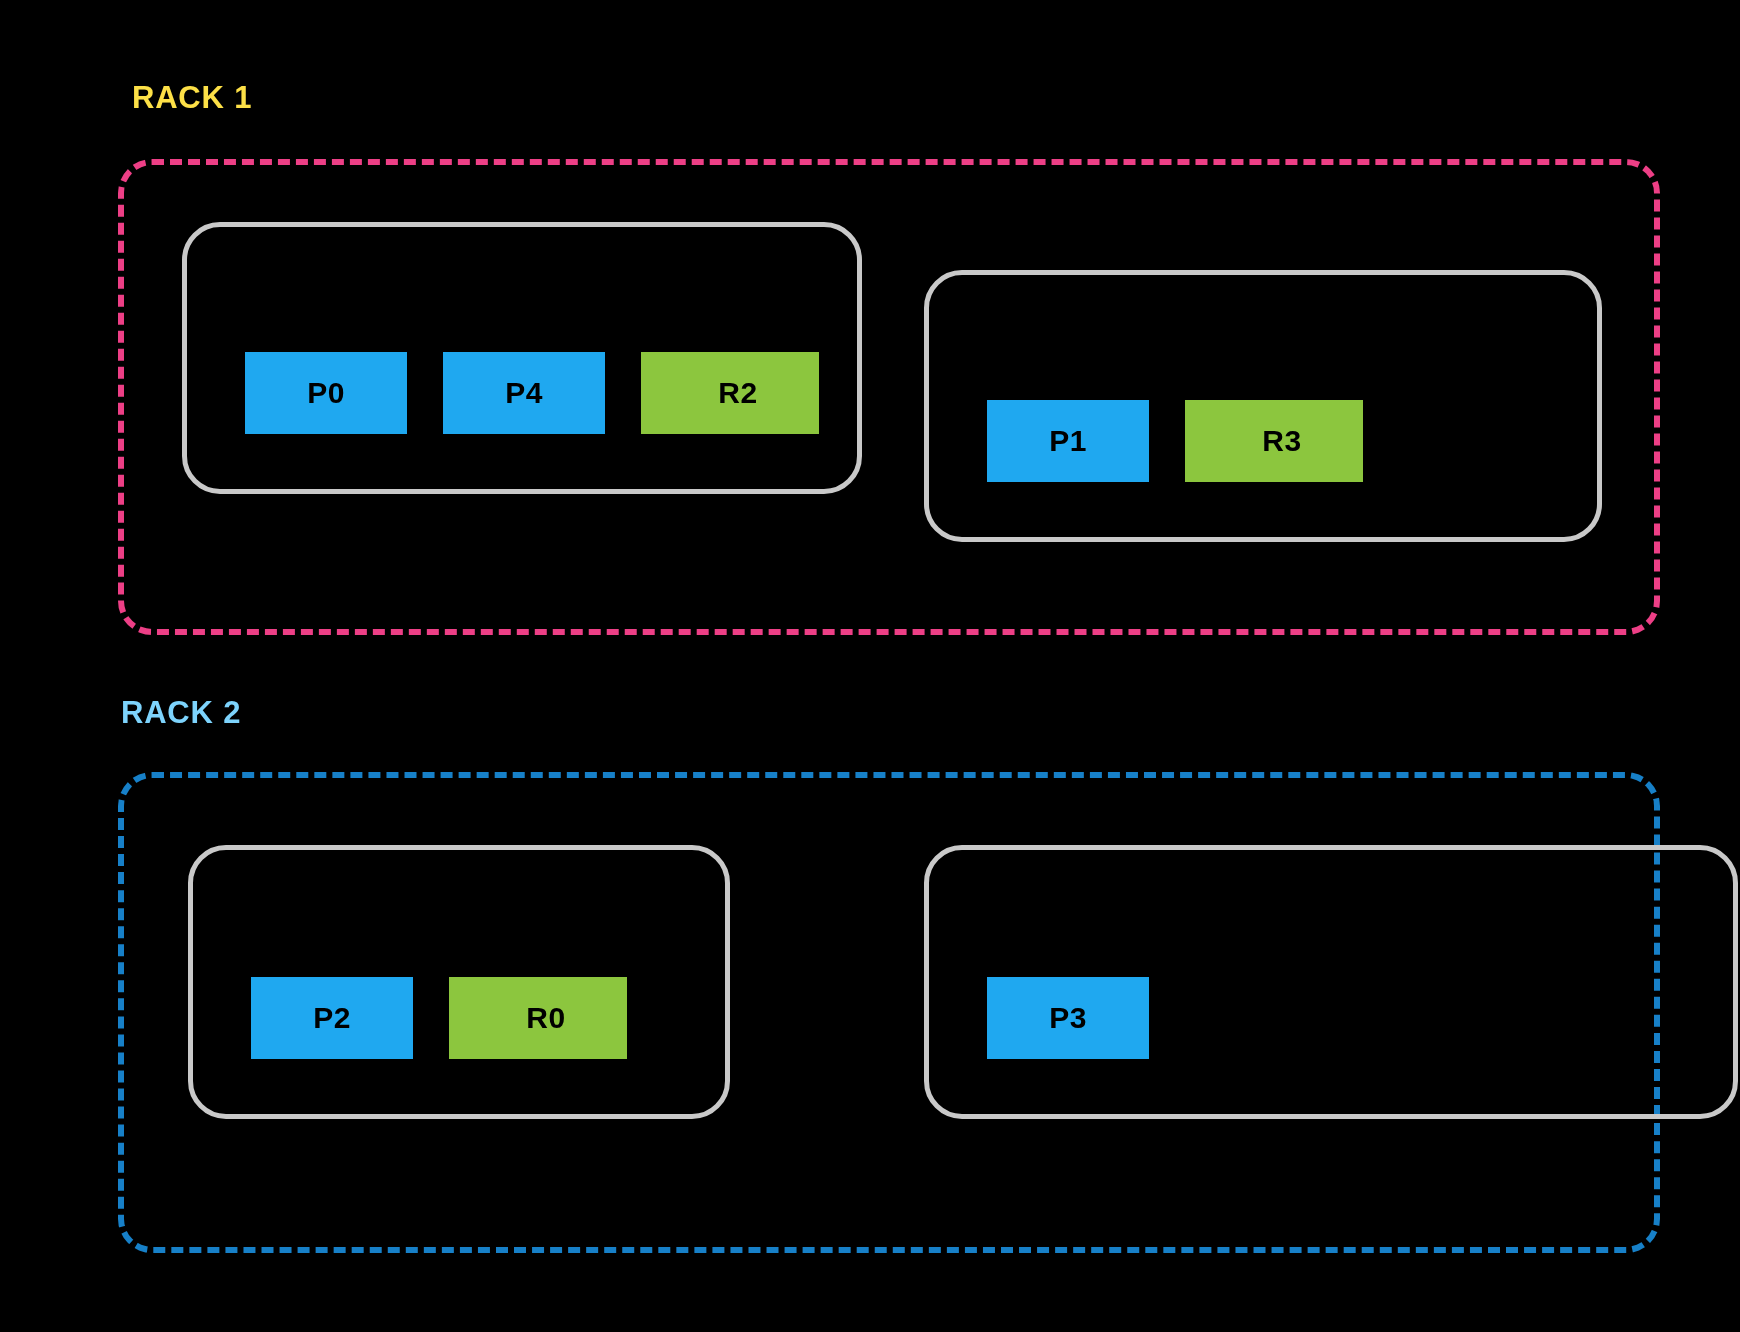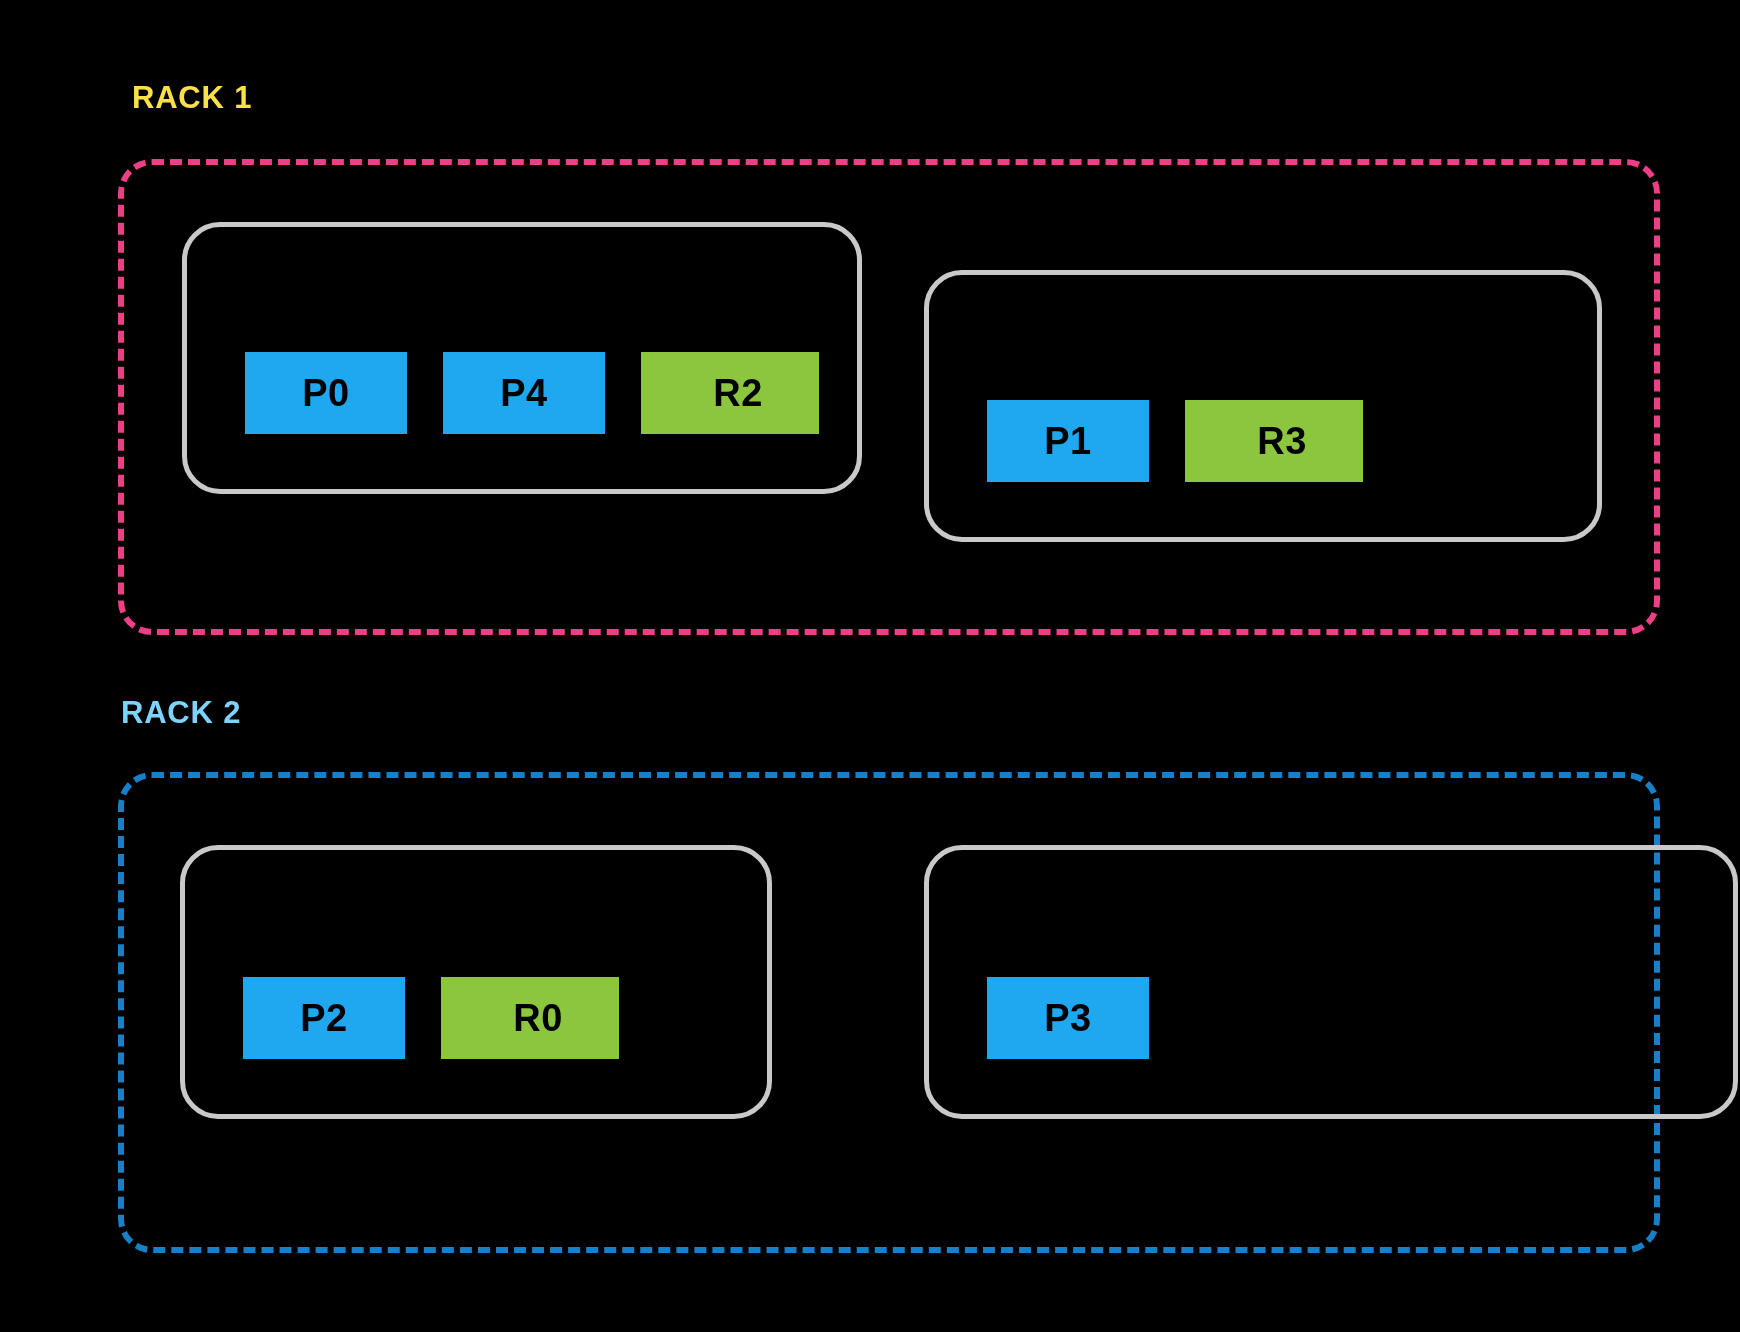--- a/index.html
+++ b/index.html
@@ -67,31 +67,31 @@
     flex-direction: row;
     gap: 36px;
     padding-left: 58px;
     padding-bottom: 55px;
   }
 
   
   #broker-r1-b0 { left: 182px; top: 222px; width: 680px; height: 272px; }
   #broker-r1-b1 { left: 924px; top: 222px; width: 678px; height: 272px; margin-top: 48px; }
   
-  #broker-r2-b0 { left: 180px; top: 845px; width: 592px; height: 274px; }
+  #broker-r2-b0 { left: 188px; top: 845px; width: 542px; height: 274px; }
   #broker-r2-b1 { left: 924px; top: 845px; width: 814px; height: 274px; }
 
   
   .chip {
     width: 162px;
     height: 82px;
     display: flex;
     align-items: center;
     justify-content: center;
-    font-size: 38px;
+    font-size: 30px;
     font-weight: bold;
     color: #000000;
     letter-spacing: 0.5px;
     line-height: 1;
     flex: 0 0 auto;
   }
   .chip.leader  { background: #1FA8F0; }
   .chip.replica { background: #8CC63E; padding-left: 16px; }
 </style>
 </head>

